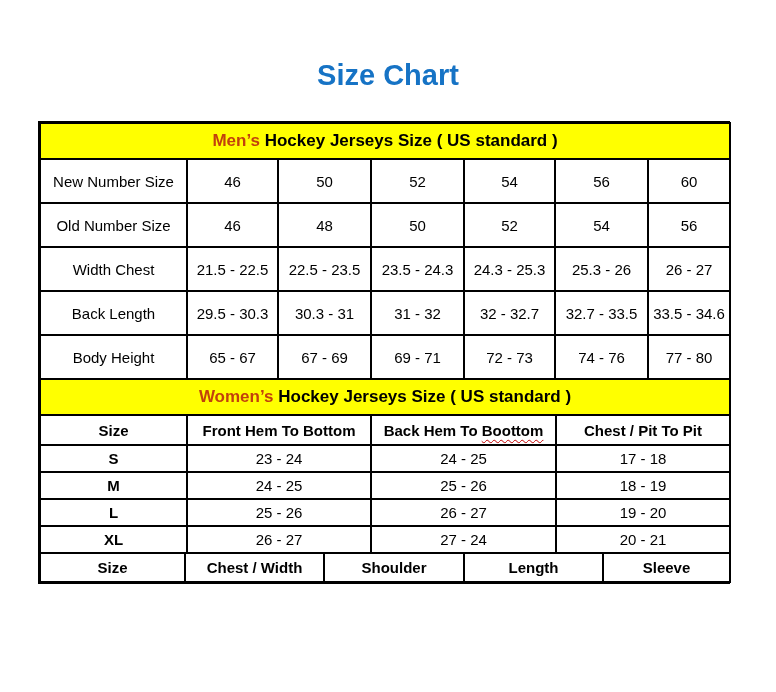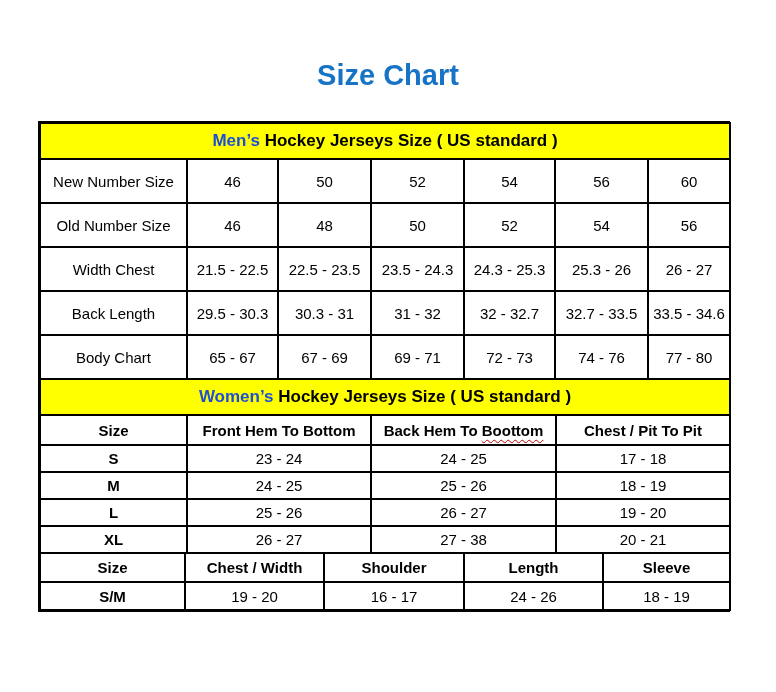--- a/index.html
+++ b/index.html
@@ -48,21 +48,21 @@
     font-size: 15px;
     overflow: hidden;
     white-space: nowrap;
   }
   tr.band th {
     background: #FFFF00;
     height: 34px;
     font-size: 17px;
     font-weight: bold;
   }
-  .accent { color: #1d4ed8; }
+  .accent { color: #c2410c; }
   tr.cols th { height: 27px; font-size: 15px; font-weight: bold; }
   .sec-mens  tbody tr { height: 44px; }
   .sec-women tbody tr { height: 27px; }
   .sec-women tr.cols th { height: 28px; }
   .sec-youth tbody tr { height: 28px; }
   tbody td { font-weight: normal; }
   tbody td.lbl { font-weight: bold; }
   .misspelled {
     text-decoration: underline;
     text-decoration-style: wavy;
@@ -126,21 +126,21 @@
         <tr>
           <td>Back Length</td>
           <td>29.5 - 30.3</td>
           <td>30.3 - 31</td>
           <td>31 - 32</td>
           <td>32 - 32.7</td>
           <td>32.7 - 33.5</td>
           <td>33.5 - 34.6</td>
         </tr>
         <tr>
-          <td>Body Chart</td>
+          <td>Body Height</td>
           <td>65 - 67</td>
           <td>67 - 69</td>
           <td>69 - 71</td>
           <td>72 - 73</td>
           <td>74 - 76</td>
           <td>77 - 80</td>
         </tr>
       </tbody>
     </table>
 
@@ -177,21 +177,21 @@
         </tr>
         <tr>
           <td class="lbl">L</td>
           <td>25 - 26</td>
           <td>26 - 27</td>
           <td>19 - 20</td>
         </tr>
         <tr>
           <td class="lbl">XL</td>
           <td>26 - 27</td>
-          <td>27 - 38</td>
+          <td>27 - 24</td>
           <td>20 - 21</td>
         </tr>
       </tbody>
     </table>
 
     <table class="sec-youth">
       <colgroup>
         <col style="width:145px">
           <col style="width:139px">
           <col style="width:140px">
@@ -201,24 +201,17 @@
       <thead>
         <tr class="cols">
           <th>Size</th>
           <th>Chest / Width</th>
           <th>Shoulder</th>
           <th>Length</th>
           <th>Sleeve</th>
         </tr>
       </thead>
       <tbody>
-        <tr>
-          <td class="lbl">S/M</td>
-          <td>19 - 20</td>
-          <td>16 - 17</td>
-          <td>24 - 26</td>
-          <td>18 - 19</td>
-        </tr>
       </tbody>
     </table>
 
   </div>
 </div>
 
 </body></html>

